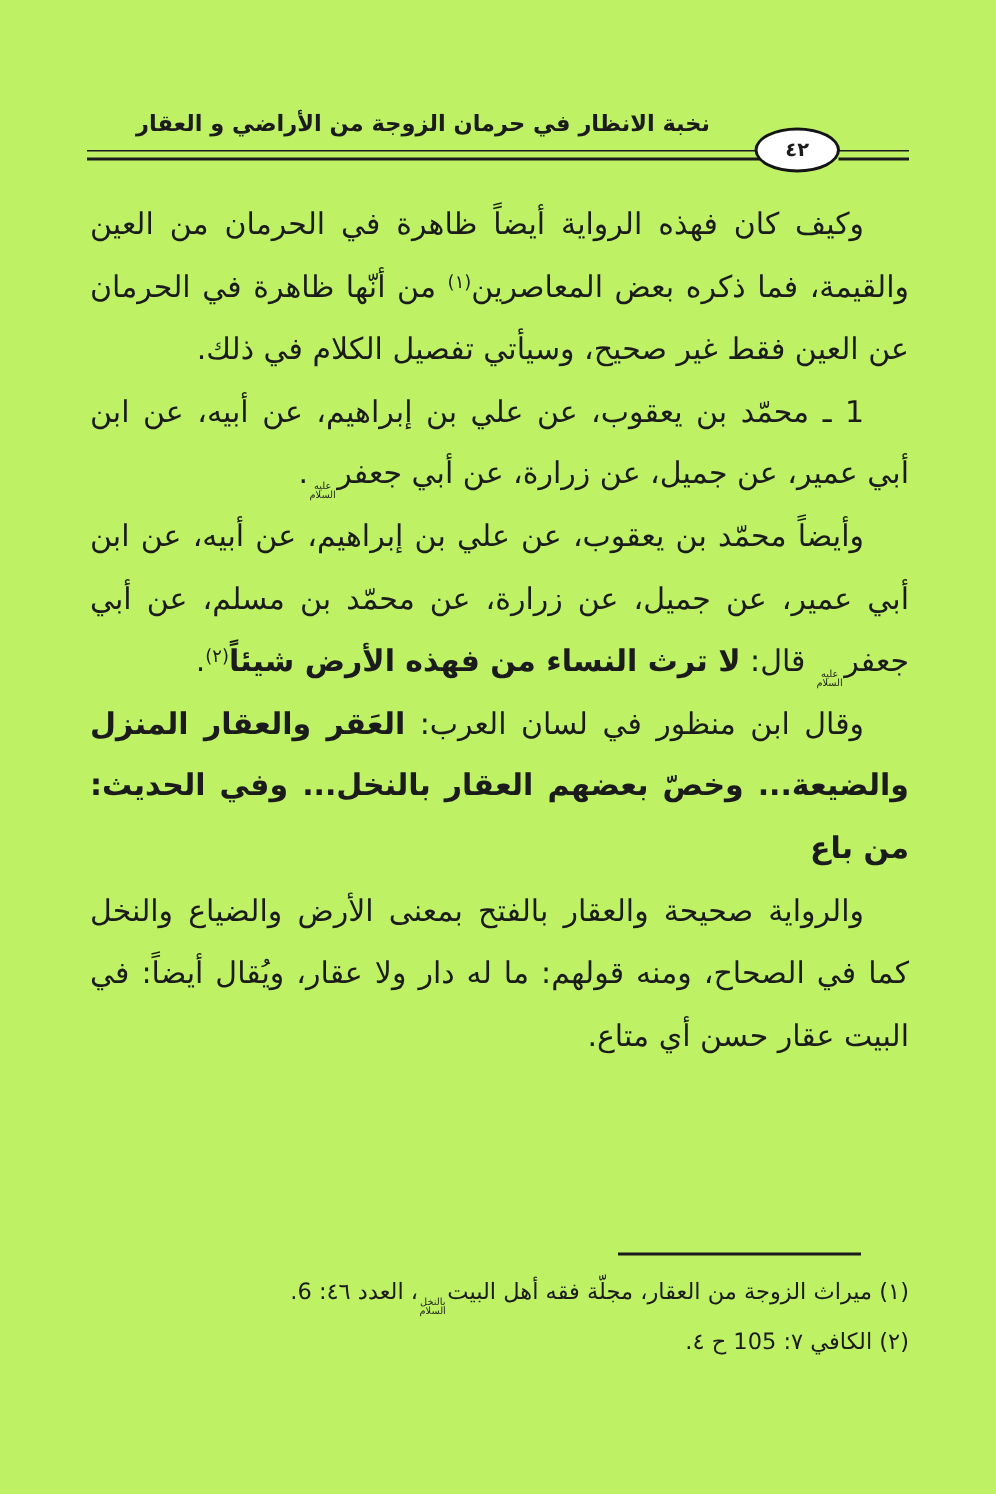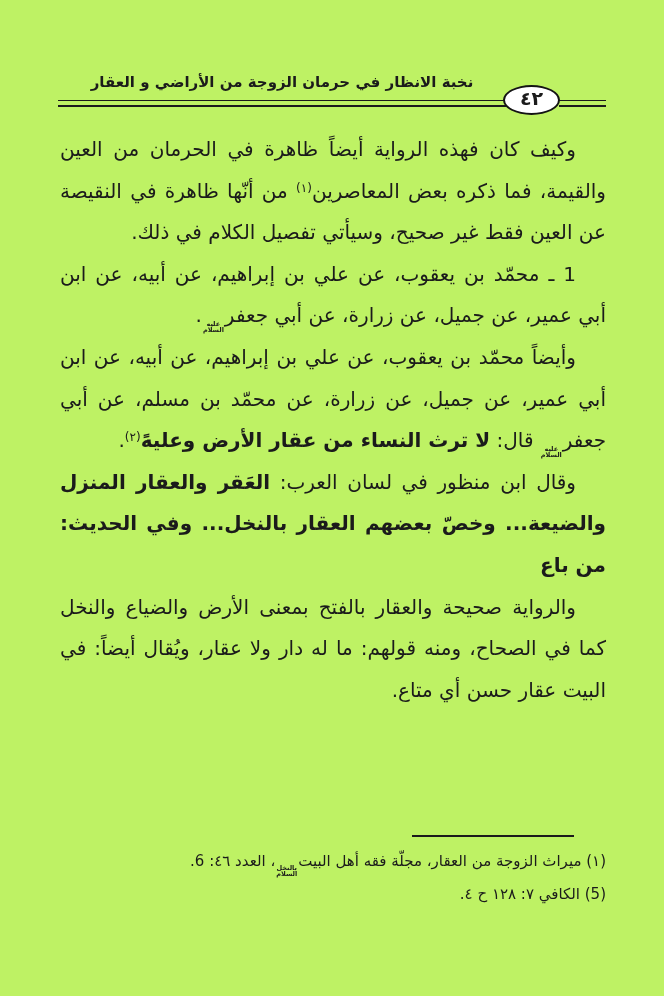--- a/index.html
+++ b/index.html
@@ -18,38 +18,38 @@
   .rule {
     position:absolute; height:7px;
     border-top:1.5px solid #1b1b1b; border-bottom:2.8px solid #1b1b1b;
   }
   .rule-left  { top:100px; left:58px;  width:450px; }
   .rule-right { top:100px; left:559px; width:47px; }
   .page-number-oval {
     position:absolute; top:85px; left:503px; width:57px; height:30px;
     border:2.6px solid #141414; border-radius:50%;
     background:#ffffff; z-index:2;
-    display:flex; justify-content:center;
-    font-size:19px; font-weight:bold;
+    display:flex; align-items:center; justify-content:center;
+    font-size:13px; font-weight:bold;
   }
   
   .body-text {
     position:absolute; top:129px; left:60px; width:546px;
     direction:rtl; text-align:justify;
     font-size:20px; line-height:41.6px;
   }
   .para { text-indent:30px; }
   .b { font-weight:bold; }
   sup.fn-mark {
     font-size:12px; line-height:0; vertical-align:6px;
     font-weight:normal; letter-spacing:-1px;
   }
   .honorific {
     display:inline-flex; flex-direction:column; align-items:center;
-    font-size:6.5px; line-height:5.8px; font-weight:bold;
+    font-size:6.5px; line-height:5.8px; font-weight:normal;
     vertical-align:-4px; margin:0 1px; text-indent:0;
   }
   .honorific div { white-space:nowrap; }
   
   .fn-rule {
     position:absolute; top:835px; left:412px; width:162px;
     border-top:2.6px solid #1b1b1b;
   }
   .footnotes {
     position:absolute; top:845px; left:60px; width:546px;
@@ -66,36 +66,36 @@
 
   <div class="rule rule-left"></div>
 
   <div class="page-number-oval">
     <span>٤٢</span>
   </div>
 
   <div class="rule rule-right"></div>
 
   <div class="body-text">
-      <div class="para"><span>وكيف كان فهذه الرواية أيضاً ظاهرة في الحرمان من العين والقيمة، فما ذكره بعض المعاصرين</span><sup class="fn-mark">(١)</sup><span> من أنّها ظاهرة في النقيصة عن العين فقط غير صحيح، وسيأتي تفصيل الكلام في ذلك.</span></div>
+      <div class="para"><span>وكيف كان فهذه الرواية أيضاً ظاهرة في الحرمان من العين والقيمة، فما ذكره بعض المعاصرين</span><sup class="fn-mark">(١)</sup><span> من أنّها ظاهرة في الحرمان عن العين فقط غير صحيح، وسيأتي تفصيل الكلام في ذلك.</span></div>
       <div class="para"><span>1 ـ محمّد بن يعقوب، عن علي بن إبراهيم، عن أبيه، عن ابن أبي عمير، عن جميل، عن زرارة، عن أبي جعفر</span><span class="honorific">
           <div>عليه</div>
           <div>السلام</div>
         </span><span>.</span></div>
       <div class="para"><span>وأيضاً محمّد بن يعقوب، عن علي بن إبراهيم، عن أبيه، عن ابن أبي عمير، عن جميل، عن زرارة، عن محمّد بن مسلم، عن أبي جعفر</span><span class="honorific">
           <div>عليه</div>
           <div>السلام</div>
-        </span><span> قال: </span><span class="b">لا ترث النساء من عقار الأرض وعليهً</span><sup class="fn-mark">(٢)</sup><span>.</span></div>
+        </span><span> قال: </span><span class="b">لا ترث النساء من فهذه الأرض شيئاً</span><sup class="fn-mark">(٢)</sup><span>.</span></div>
       <div class="para"><span>وقال ابن منظور في لسان العرب: </span><span class="b">العَقر والعقار المنزل والضيعة... وخصّ بعضهم العقار بالنخل... وفي الحديث: من باع</span></div>
       <div class="para"><span>والرواية صحيحة والعقار بالفتح بمعنى الأرض والضياع والنخل كما في الصحاح، ومنه قولهم: ما له دار ولا عقار، ويُقال أيضاً: في البيت عقار حسن أي متاع.</span></div>
     </div>
 
   <div class="fn-rule"></div>
 
   <div class="footnotes">
       <div class="footnote"><span>(١) ميراث الزوجة من العقار، مجلّة فقه أهل البيت</span><span class="honorific">
           <div>بالنخل</div>
           <div>السلام</div>
         </span><span>، العدد ٤٦: 6.</span></div>
-      <div class="footnote"><span>(5) الكافي ٧: ١٢٨ ح ٤.</span></div>
+      <div class="footnote"><span>(٢) الكافي ٧: 105 ح ٤.</span></div>
     </div>
 
 </div>
 
 </body></html>

